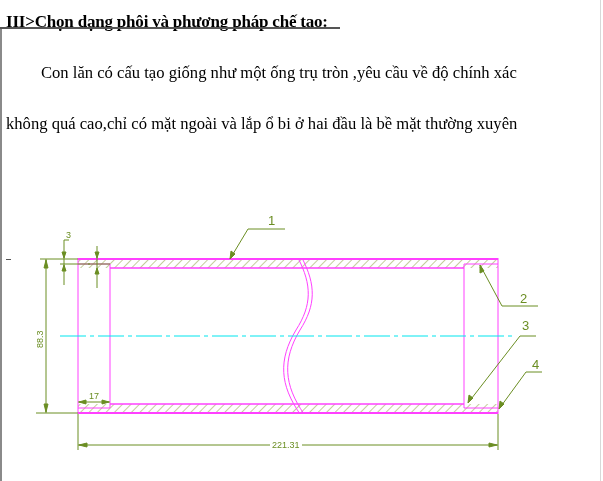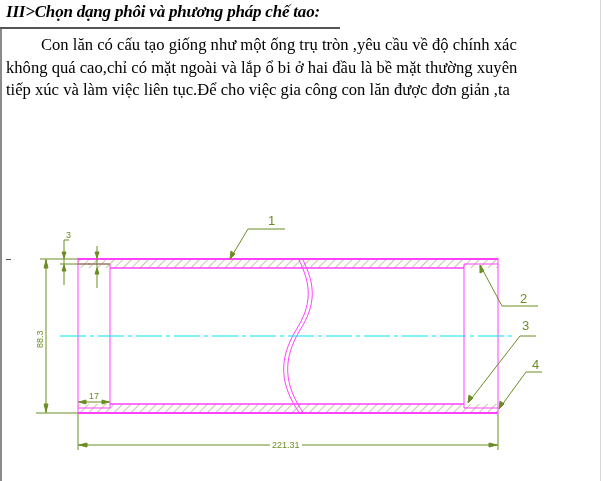--- a/index.html
+++ b/index.html
@@ -1,39 +1,38 @@
 <!DOCTYPE html>
 <html><head>
 <meta charset="utf-8">
 <style>
   html, body { margin: 0; padding: 0; background: #ffffff; }
   body { width: 603px; height: 481px; position: relative; overflow: hidden; font-family: "Liberation Serif", "DejaVu Serif", serif; }
   .left-border { position: absolute; left: 0; top: 28px; width: 2px; height: 453px; background: #8a8a8a; }
   .right-border { position: absolute; left: 600px; top: 0; width: 1px; height: 481px; background: #d8d8d8; }
-  .title { position: absolute; left: 6px; top: 2px; font-size: 17px; font-weight: bold; font-style: italic; color: #000; white-space: nowrap; letter-spacing: -0.2px; }
+  .title { position: absolute; left: 6px; top: 12px; font-size: 17px; font-weight: bold; color: #000; white-space: nowrap; letter-spacing: -0.2px; }
   .title-underline { position: absolute; left: 0; top: 27px; width: 340px; height: 2px; background: #555; }
   .body-text { position: absolute; left: 6px; top: 34px; width: 590px; font-size: 16.6px; line-height: 22.6px; color: #000; }
-  .body-text .line { white-space: nowrap; display: block; }
+  .body-text .line { white-space: nowrap; display: block; margin-top: 28px; }
   .body-text .indent { padding-left: 35px; }
   .drawing { position: absolute; left: 0; top: 190px; width: 603px; height: 291px; }
   .dash-mark { position: absolute; left: 6px; top: 259px; width: 5px; height: 1px; background: #555; }
 </style>
 </head>
 <body>
 
 <div class="left-border"></div>
 <div class="right-border"></div>
 
 <div class="title">III&gt;Chọn dạng phôi và phương pháp chế tao:</div>
 <div class="title-underline"></div>
 
 <div class="body-text">
   <span class="line indent">Con lăn có cấu tạo giống như một ống trụ tròn ,yêu cầu về độ chính xác</span>
   <span class="line">không quá cao,chỉ có mặt ngoài và lắp ổ bi ở hai đầu là bề mặt thường xuyên</span>
-  <span class="line">tiếp xúc và làm việc liên tục.Để cho việc gia công con lăn được đơn giản ,ta</span>
 </div>
 
 <div class="dash-mark"></div>
 
 <svg class="drawing" width="603" height="291" viewBox="0 190 603 291" xmlns="http://www.w3.org/2000/svg">
   <defs>
     <pattern id="hatch" width="6" height="6" patternUnits="userSpaceOnUse" patternTransform="rotate(45)">
       <line x1="0" y1="0" x2="0" y2="6" stroke="#8a9a3a" stroke-width="1"></line>
     </pattern>
   </defs>

